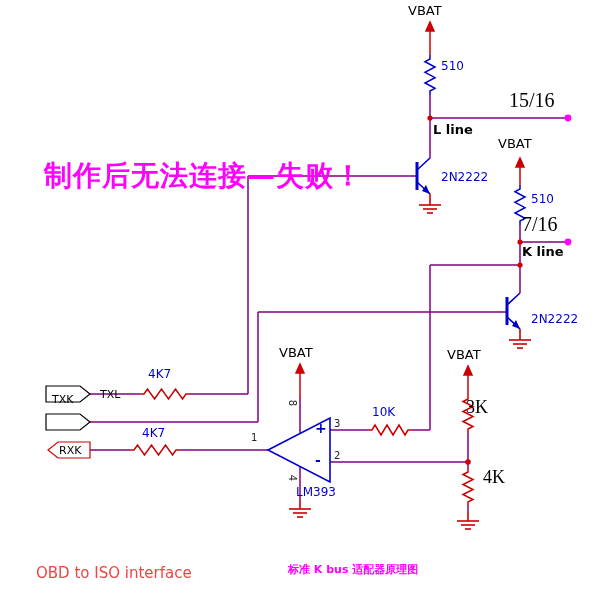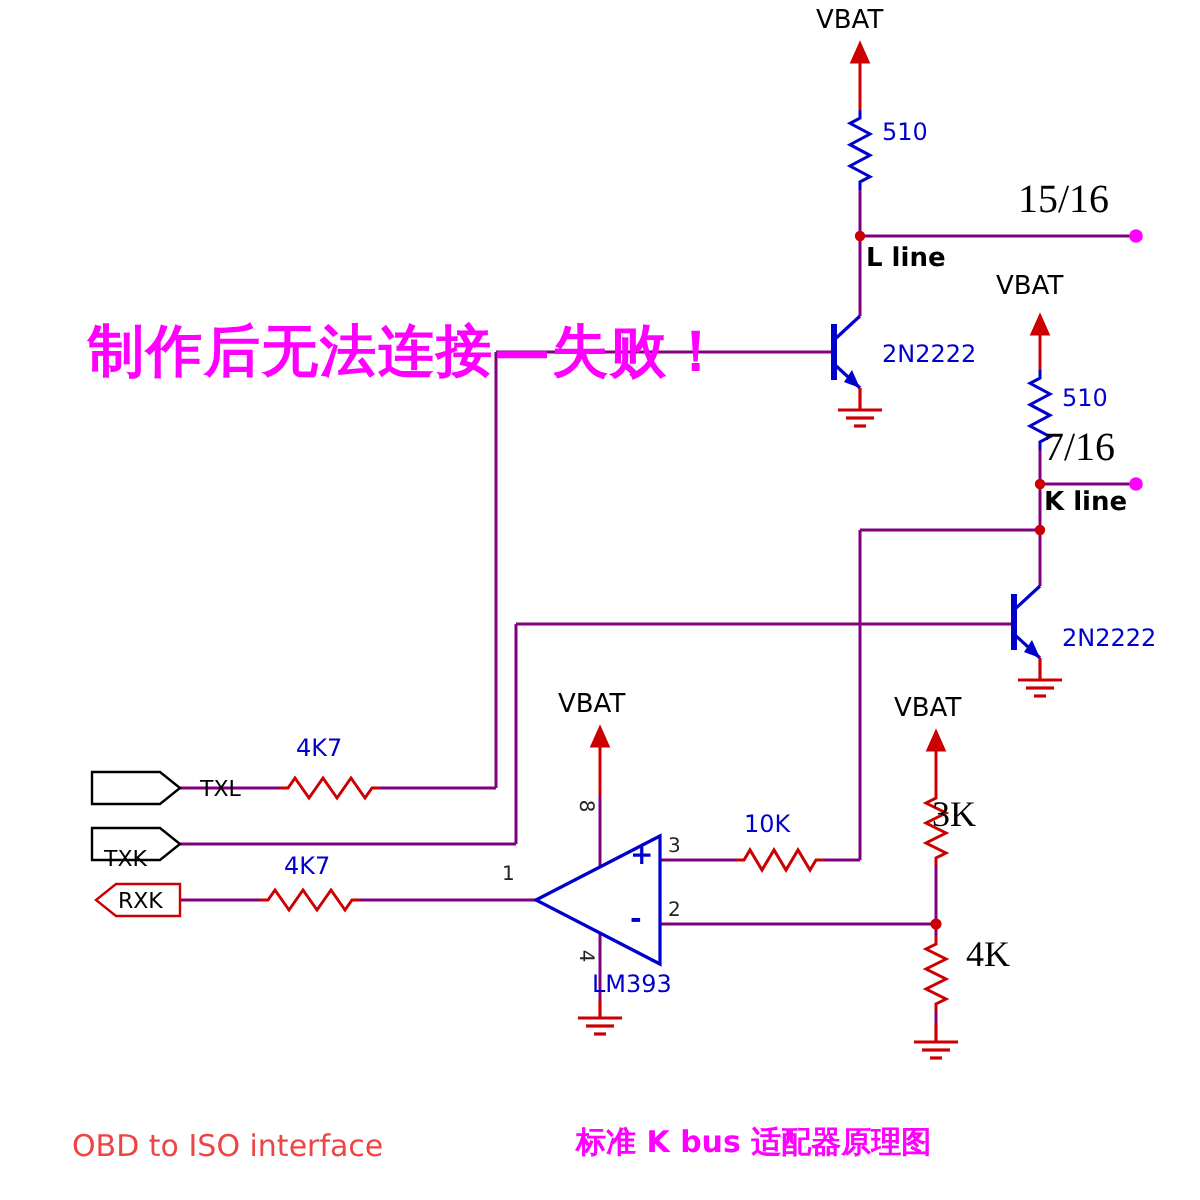--- a/index.html
+++ b/index.html
@@ -11,21 +11,21 @@
   .t11{font-size:11px;}
   .tblue{font-size:12px;color:#0000cc;text-align:right;}
   .tserif20{font-family:"Liberation Serif",serif;font-size:20px;}
   .tserif18{font-family:"Liberation Serif",serif;font-size:18px;}
   .tbold13{font-size:13px;font-weight:bold;}
   .tpin{font-size:10px;color:#222;}
   .rot{transform:rotate(90deg);transform-origin:center;}
   .opsign{font-size:14px;font-weight:bold;color:#0000cc;}
   .note{font-size:28px;font-weight:bold;color:#ff00ff;letter-spacing:1px;}
   .caption{font-size:15px;color:#ef4444;}
-  .captioncn{font-size:15px;color:#ff00ff;font-weight:bold;}
+  .captioncn{font-size:11px;color:#ff00ff;font-weight:bold;}
 </style>
 </head>
 <body>
 
 <div id="stage">
 
   <svg width="600" height="600" viewBox="0 0 600 600">
 
     <g stroke="#cc0000" stroke-width="1.5" fill="#cc0000">
       <polygon points="430,22 426,31 434,31"></polygon>
@@ -183,21 +183,21 @@
   <div class="lbl tbold13" style="left:522px;top:245px;">K line</div>
   <div class="lbl tblue" style="left:531px;top:313px;">2N2222</div>
 
   <div class="lbl note" style="left:44px;top:162px;">制作后无法连接—失败！</div>
 
   <div class="lbl tblue" style="left:148px;top:368px;">4K7</div>
   <div class="lbl tblue" style="left:142px;top:427px;">4K7</div>
   <div class="lbl tblue" style="left:372px;top:406px;">10K</div>
 
   <div class="lbl t11" style="left:52px;top:389px;margin-left:48px;">TXL</div>
-  <div class="lbl t11" style="left:52px;top:424px;">TXK</div>
+  <div class="lbl t11" style="left:52px;top:394px;">TXK</div>
   <div class="lbl t11" style="left:59px;top:445px;">RXK</div>
 
   <div class="lbl t13" style="left:279px;top:346px;">VBAT</div>
   <div class="lbl t13" style="left:447px;top:348px;">VBAT</div>
   <div class="lbl tserif18" style="left:466px;top:398px;">3K</div>
   <div class="lbl tserif18" style="left:483px;top:468px;">4K</div>
 
   <div class="lbl tblue" style="left:296px;top:486px;">LM393</div>
   <div class="lbl opsign" style="left:315px;top:421px;">+</div>
   <div class="lbl opsign" style="left:315px;top:453px;">-</div>

